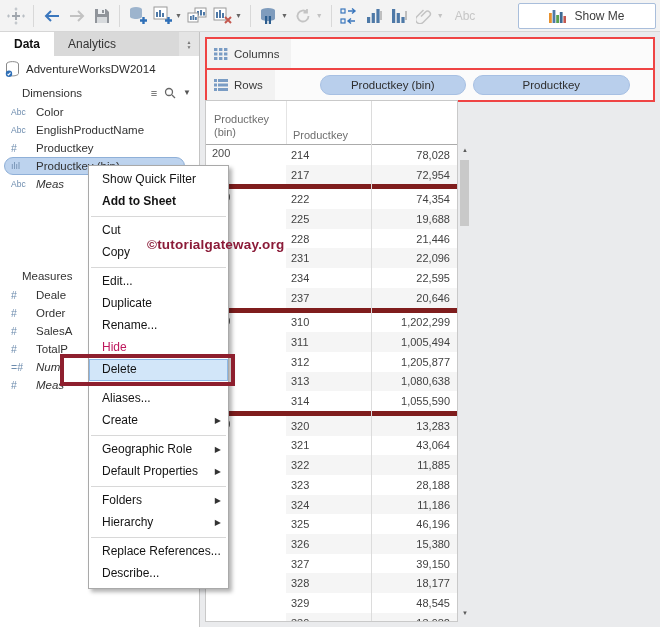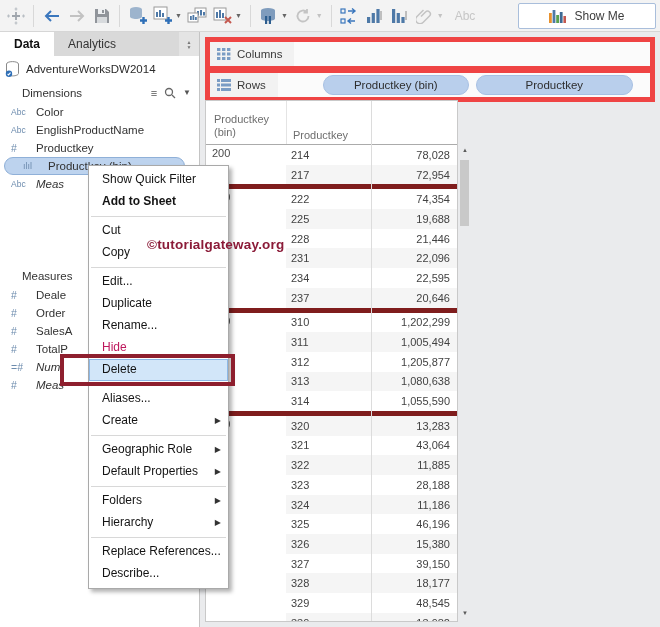--- a/index.html
+++ b/index.html
@@ -24,21 +24,21 @@
 .hdricons{margin-left:auto;display:flex;align-items:center;gap:7px;padding-right:8px;color:#555;font-size:11px}
 .hdricons .car{font-size:8px}
 .frow{height:18px;display:flex;align-items:center;padding-left:6px;font-size:11.5px;color:#323232;margin:0 14px 0 4px;border:1px solid transparent;border-radius:9px}
 .frow.sel{background:#bdd3ee;border-color:#8fb0d8}
 .ficon{width:25px;color:#6d8cae;font-size:9px;flex-shrink:0}
 .ital .flabel{font-style:italic}
 .fcaret{margin-left:auto;padding-right:7px;font-size:9px;color:#44618a}
 .measures-block{margin-top:72px}
 
 .main{position:absolute;left:200px;top:32px;right:0;bottom:0;background:#eaebed}
-.shelf{position:absolute;left:5px;right:5px;height:34px;background:#f2f2f2;border:5px solid #ef4444;display:flex;align-items:center;padding-left:7px;font-size:11.5px;color:#3a3a3a;gap:6px}
+.shelf{position:absolute;left:5px;right:5px;height:34px;background:#f2f2f2;border:2px solid #ef4444;display:flex;align-items:center;padding-left:7px;font-size:11.5px;color:#3a3a3a;gap:6px}
 #colshelf{top:5px}
 #rowshelf{top:36px}
 .shelfarea{flex:1;align-self:stretch;background:#fbfbfb;margin-left:6px;display:flex;align-items:center}
 #pills{display:flex;gap:7px;padding-left:45px}
 .pill{height:20px;border-radius:10px;background:#b9cfec;border:1px solid #a7c0e3;display:flex;align-items:center;justify-content:center;font-size:11.5px;color:#2e2e2e}
 
 .vtable{position:absolute;left:5px;top:68px;width:253px;bottom:5px;background:#fff;border:1px solid #c9c9c9;overflow:hidden}
 .thead{height:44px;display:flex;border-bottom:1px solid #ababab}
 .h1{width:80px;padding:12px 2px 3px 8px;font-size:11px;color:#6e6e6e;line-height:13px}
 .h2{flex:1;display:flex;align-items:flex-end;padding:0 0 3px 6px;font-size:11px;color:#6e6e6e;border-left:1px solid #e4e4e4}
@@ -239,21 +239,21 @@
         </div>
         <div class="frow">
           <span class="ficon" style="font-size: 8.5px;">Abc</span>
           <span class="flabel">EnglishProductName</span>
         </div>
         <div class="frow">
           <span class="ficon" style="font-size: 10.5px;">#</span>
           <span class="flabel">Productkey</span>
         </div>
         <div class="frow sel">
-          <span class="ficon" style="font-size: 9px; margin-left: 12px;">ılıl</span>
+          <span class="ficon" style="font-size: 9px;">ılıl</span>
           <span class="flabel">Productkey (bin)</span>
           <span class="fcaret" style="font-size: 7px;">▼</span>
         </div>
         <div class="frow ital">
           <span class="ficon" style="font-size: 8.5px;">Abc</span>
           <span class="flabel">Meas</span>
         </div>
       </div>
     <div class="sechdr measures-block">
       <span>Measures</span>

